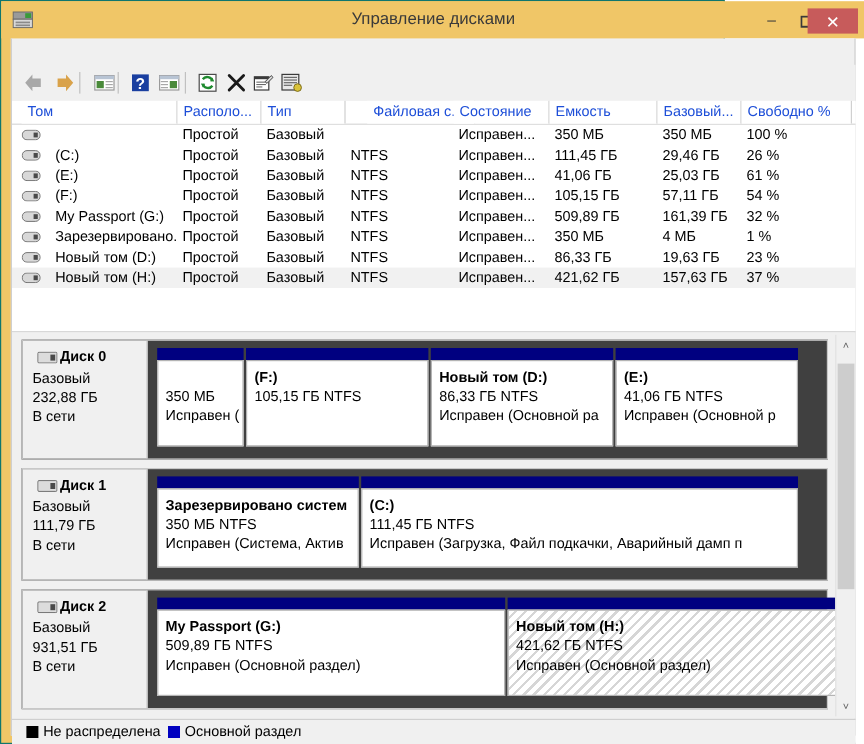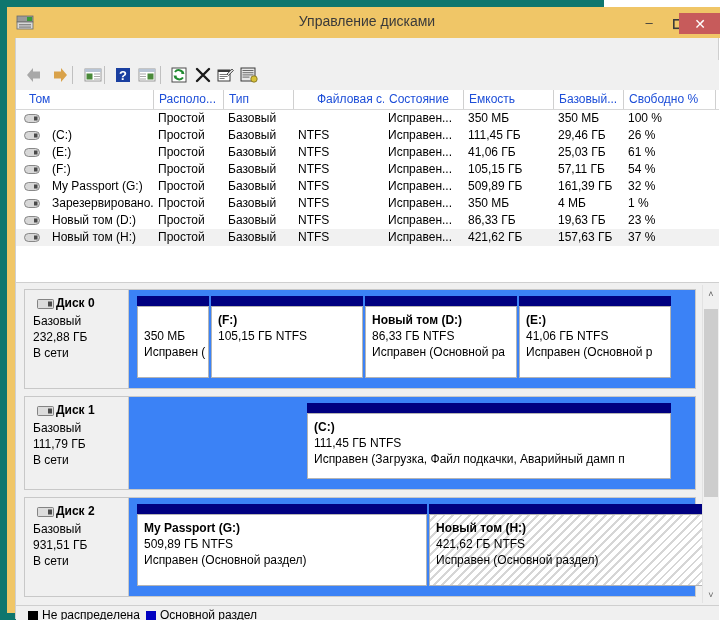--- a/index.html
+++ b/index.html
@@ -14,21 +14,21 @@
     overflow: hidden;
   }
 
   
   #window {
     position: absolute;
     left: 0; top: 0;
     width: 604px; height: 620px;
     background: #f0c667;
     box-sizing: border-box;
-    border: 7px solid #0f766e;
+    border: 1px solid #0f766e;
   }
 
   
   #titlebar {
     position: absolute;
     left: 0; top: 0;
     width: 720px; height: 31px;
     background: #f0c667;
   }
   #title-icon {
@@ -174,21 +174,21 @@
     position: absolute;
     left: 0; top: 245px;
     width: 703px; height: 322px;
     background: #f0f0f0;
     overflow: hidden;
   }
   .disk-panel {
     position: absolute;
     left: 8px;
     width: 672px;
-    background: #3b82f6;
+    background: #404040;
     border: 1px solid #c8c8c8;
     box-sizing: border-box;
   }
   .disk-info {
     position: absolute;
     left: 0; top: 0;
     width: 104px; height: 100%;
     background: #f0f0f0;
     border-right: 1px solid #c8c8c8;
     box-sizing: border-box;
@@ -601,20 +601,28 @@
             <svg class="disk-icon" viewBox="0 0 17 10">
               <rect x="0.5" y="0.5" width="16" height="9" rx="1" fill="#dcdcdc" stroke="#6a6a6a" stroke-width="0.8"></rect>
               <rect x="11" y="2.5" width="4" height="5" fill="#4a4a4a"></rect>
             </svg>
             <div class="disk-name">Диск 1</div>
             <div class="disk-line" style="top:24px">Базовый</div>
             <div class="disk-line" style="top:40px">111,79 ГБ</div>
             <div class="disk-line" style="top:56px">В сети</div>
           </div>
           <div class="part-area" style="left:112px;width:552px">
+            <div class="partition" style="left:0px;width:168px;height:76px">
+              <div class="part-bar"></div>
+              <div class="part-body" style="height:66px">
+                <div class="part-label bold" style="top:6px">Зарезервировано систем</div>
+                <div class="part-label" style="top:22px">350 МБ NTFS</div>
+                <div class="part-label" style="top:38px">Исправен (Система, Актив</div>
+              </div>
+            </div>
             <div class="partition" style="left:170px;width:364px;height:76px">
               <div class="part-bar"></div>
               <div class="part-body" style="height:66px">
                 <div class="part-label bold" style="top:6px">(C:)</div>
                 <div class="part-label" style="top:22px">111,45 ГБ NTFS</div>
                 <div class="part-label" style="top:38px">Исправен (Загрузка, Файл подкачки, Аварийный дамп п</div>
               </div>
             </div>
           </div>
         </div>

